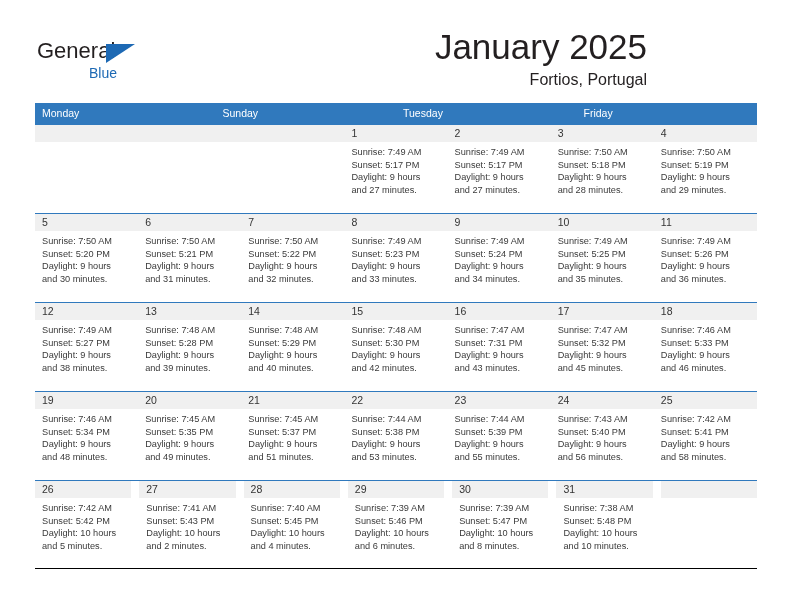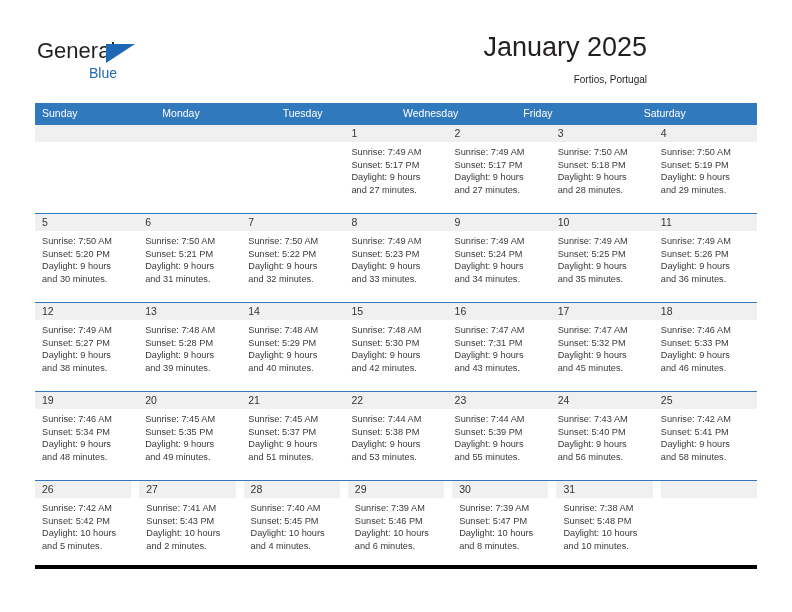--- a/index.html
+++ b/index.html
@@ -64,27 +64,27 @@
     font-family: "Liberation Sans", sans-serif;
     line-height: 26px;
   }
   .title-block {
     position: absolute;
     right: 37px;
     top: 30px;
     text-align: right;
   }
   .cal-title {
-    font-size: 27px;
+    font-size: 35px;
     color: #231f20;
     line-height: 34px;
     white-space: nowrap;
   }
   .cal-subtitle {
-    font-size: 10px;
+    font-size: 16px;
     color: #231f20;
     line-height: 20px;
     margin-top: 6px;
     white-space: nowrap;
   }
 
   
   .calendar {
     position: absolute;
     left: 35px;
@@ -108,21 +108,21 @@
     overflow: hidden;
   }
   .week-row {
     display: flex;
     width: 722px;
     height: 89px;
     border-top: 1.5px solid #3079bd;
     box-sizing: border-box;
   }
   .week-row:last-child {
-    border-bottom: 4px solid #000000;
+    border-bottom: 1px solid #000000;
     gap: 8px;
   }
   .day-cell {
     flex: 1 1 0;
     box-sizing: border-box;
     position: relative;
     background: #ffffff;
     overflow: hidden;
   }
   .day-cell .daynum-band {
@@ -166,26 +166,24 @@
     <div class="title-block">
       <div class="cal-title">January 2025</div>
       <div class="cal-subtitle">Fortios, Portugal</div>
     </div>
 
   </div>
 
   <div class="calendar">
 
     <div class="dow-row">
+      <div class="dow-cell">Monday</div>
       <div class="dow-cell">Sunday</div>
-      <div class="dow-cell">Monday</div>
       <div class="dow-cell">Tuesday</div>
-      <div class="dow-cell">Wednesday</div>
       <div class="dow-cell">Friday</div>
-      <div class="dow-cell">Saturday</div>
     </div>
 
     <div id="weeks-container">
         <div class="week-row">
           <div class="day-cell empty">
             <div class="daynum-band">
               <span class="daynum"></span>
             </div>
           </div>
           <div class="day-cell empty">

